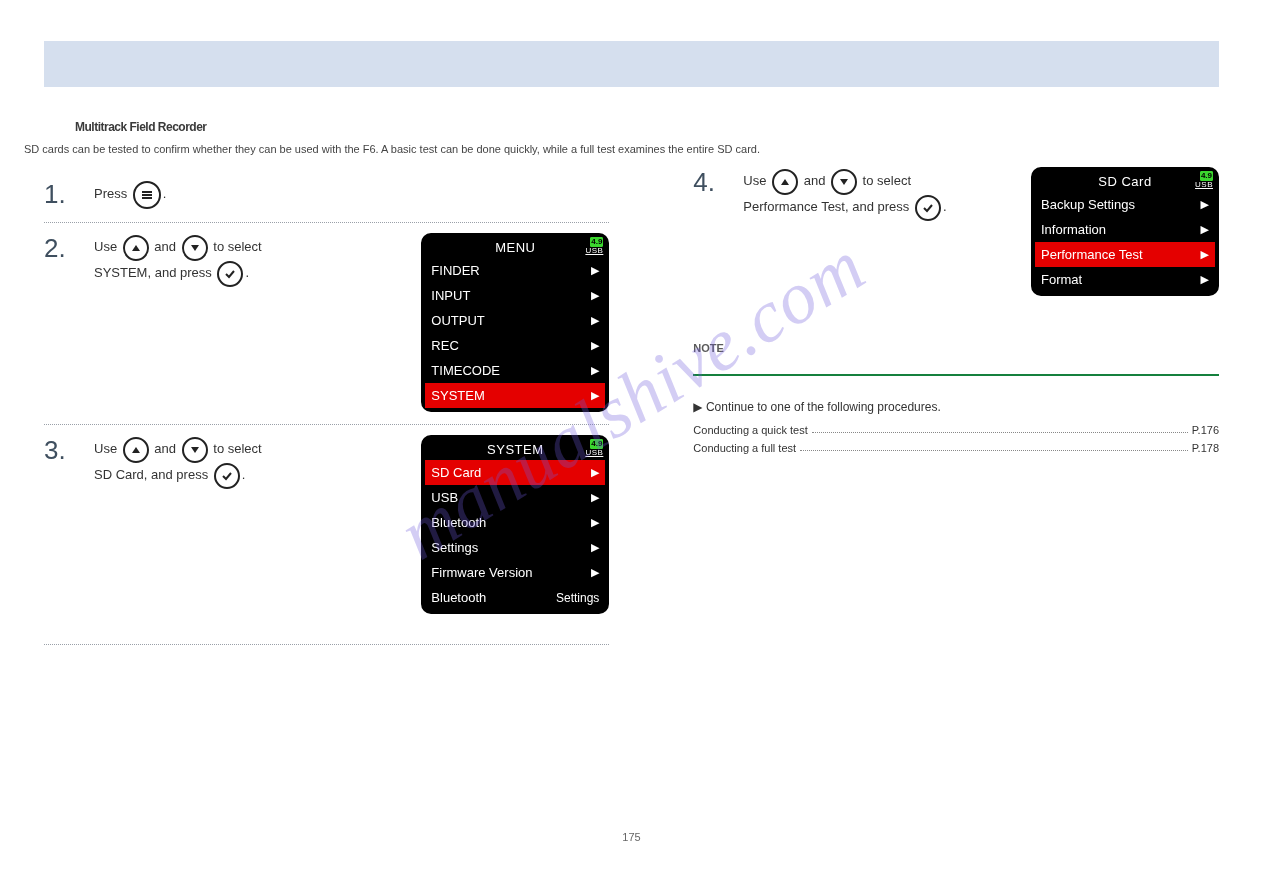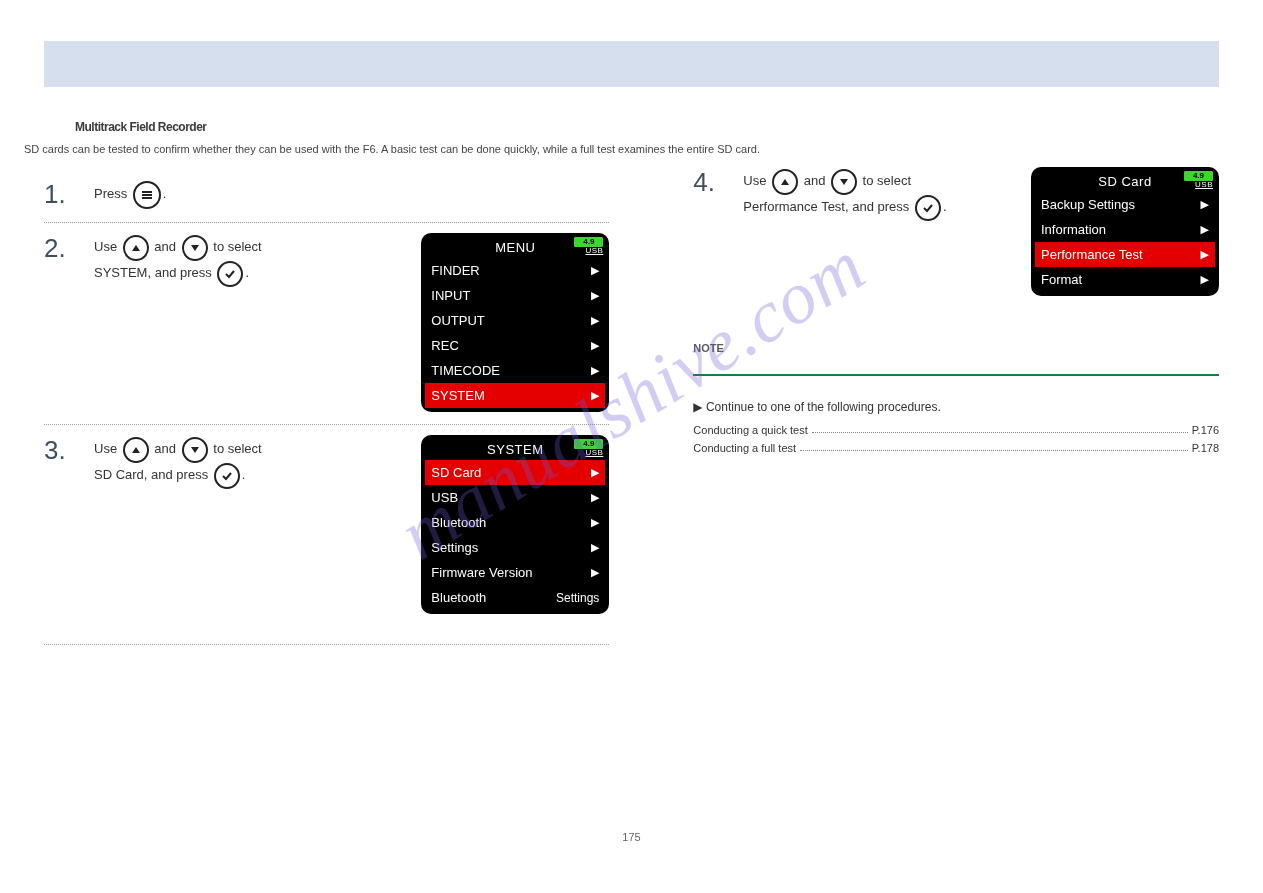--- a/index.html
+++ b/index.html
@@ -127,21 +127,21 @@
     flex-direction:column;
     align-items:flex-end;
     line-height:1;
   }
   .lcd-batt{
     display:inline-block;
     background:#3bd62e;
     color:#000;
     font-size:8px;
     font-weight:700;
-    padding:0 8px;
+    padding:0 0;
     border:1px solid #3bd62e;
     border-radius:1px;
   }
   .lcd-usb{
     color:#fff;
     font-size:8px;
     text-decoration:underline;
     letter-spacing:0.5px;
   }
   .lcd-row{

